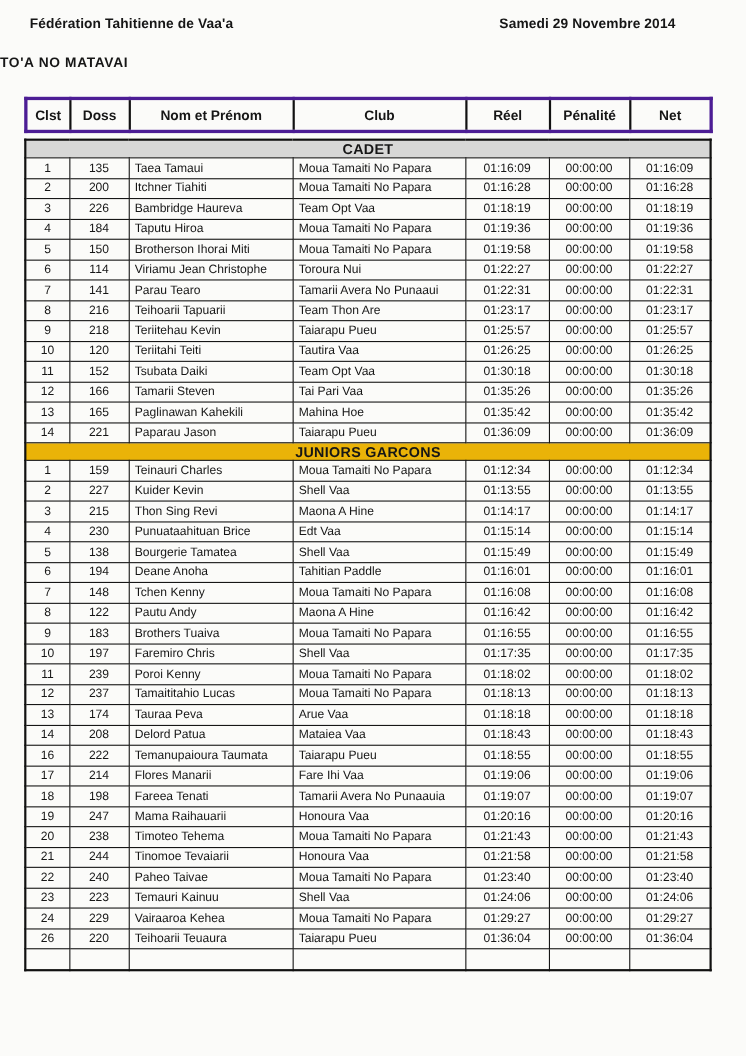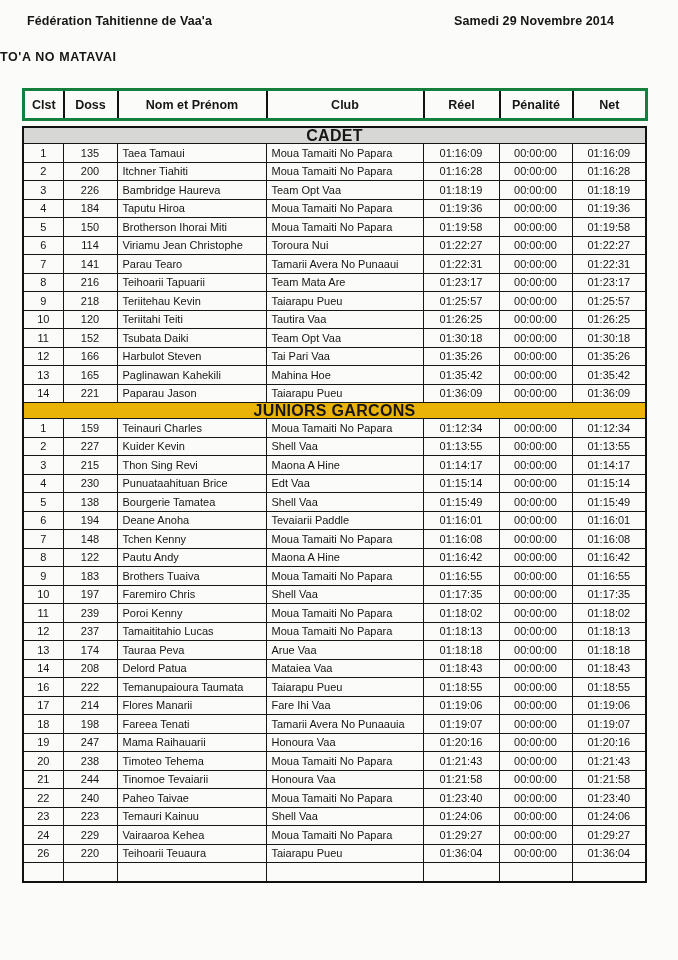--- a/index.html
+++ b/index.html
@@ -14,38 +14,38 @@
     display:flex;justify-content:space-between;align-items:baseline;
     font-size:12.5px;font-weight:600;letter-spacing:.1px;gap:24px;
   }
   .doc-title{
     position:absolute;top:50px;left:0;width:678px;text-align:left;
     font-size:12.5px;font-weight:700;letter-spacing:.6px;
   }
   table{border-collapse:collapse;table-layout:fixed;}
   .head-table{
     position:absolute;left:22px;top:88px;width:623px;
-    border:3px solid #15803d;
+    border:3px solid #4c1d95;
   }
   .head-table th{
     border:2px solid #111;
     font-size:12.5px;font-weight:600;text-align:center;
     height:27px;padding:0;overflow:hidden;white-space:nowrap;
   }
   .body-table{
     position:absolute;left:22px;top:126px;width:623px;
     border:2.5px solid #111;
   }
   .body-table td{
     border:1px solid #161616;
     font-size:11px;height:17.5px;line-height:12px;
     padding:0 3px;overflow:hidden;white-space:nowrap;
   }
   .body-table tr.section-row td{
-    text-align:center;font-size:16px;font-weight:600;
+    text-align:center;font-size:13px;font-weight:600;
     height:15px;letter-spacing:.3px;
   }
   td.num{text-align:center;}
   td.txt{text-align:left;padding-left:5px;}
   .col-clst{width:40px}.col-doss{width:54px}.col-name{width:149px}
   .col-club{width:157px}.col-reel{width:76px}.col-pen{width:73px}.col-net{width:74px}
 </style>
 </head>
 <body>
 
@@ -153,21 +153,21 @@
         <td class="txt">Parau Tearo</td>
         <td class="txt">Tamarii Avera No Punaaui</td>
         <td class="num">01:22:31</td>
         <td class="num">00:00:00</td>
         <td class="num">01:22:31</td>
       </tr>
       <tr>
         <td class="num">8</td>
         <td class="num">216</td>
         <td class="txt">Teihoarii Tapuarii</td>
-        <td class="txt">Team Mata Are</td>
+        <td class="txt">Team Thon Are</td>
         <td class="num">01:23:17</td>
         <td class="num">00:00:00</td>
         <td class="num">01:23:17</td>
       </tr>
       <tr>
         <td class="num">9</td>
         <td class="num">218</td>
         <td class="txt">Teriitehau Kevin</td>
         <td class="txt">Taiarapu Pueu</td>
         <td class="num">01:25:57</td>
@@ -188,21 +188,21 @@
         <td class="num">152</td>
         <td class="txt">Tsubata Daiki</td>
         <td class="txt">Team Opt Vaa</td>
         <td class="num">01:30:18</td>
         <td class="num">00:00:00</td>
         <td class="num">01:30:18</td>
       </tr>
       <tr>
         <td class="num">12</td>
         <td class="num">166</td>
-        <td class="txt">Harbulot Steven</td>
+        <td class="txt">Tamarii Steven</td>
         <td class="txt">Tai Pari Vaa</td>
         <td class="num">01:35:26</td>
         <td class="num">00:00:00</td>
         <td class="num">01:35:26</td>
       </tr>
       <tr>
         <td class="num">13</td>
         <td class="num">165</td>
         <td class="txt">Paglinawan Kahekili</td>
         <td class="txt">Mahina Hoe</td>
@@ -264,21 +264,21 @@
         <td class="txt">Bourgerie Tamatea</td>
         <td class="txt">Shell Vaa</td>
         <td class="num">01:15:49</td>
         <td class="num">00:00:00</td>
         <td class="num">01:15:49</td>
       </tr>
       <tr>
         <td class="num">6</td>
         <td class="num">194</td>
         <td class="txt">Deane Anoha</td>
-        <td class="txt">Tevaiarii Paddle</td>
+        <td class="txt">Tahitian Paddle</td>
         <td class="num">01:16:01</td>
         <td class="num">00:00:00</td>
         <td class="num">01:16:01</td>
       </tr>
       <tr>
         <td class="num">7</td>
         <td class="num">148</td>
         <td class="txt">Tchen Kenny</td>
         <td class="txt">Moua Tamaiti No Papara</td>
         <td class="num">01:16:08</td>

